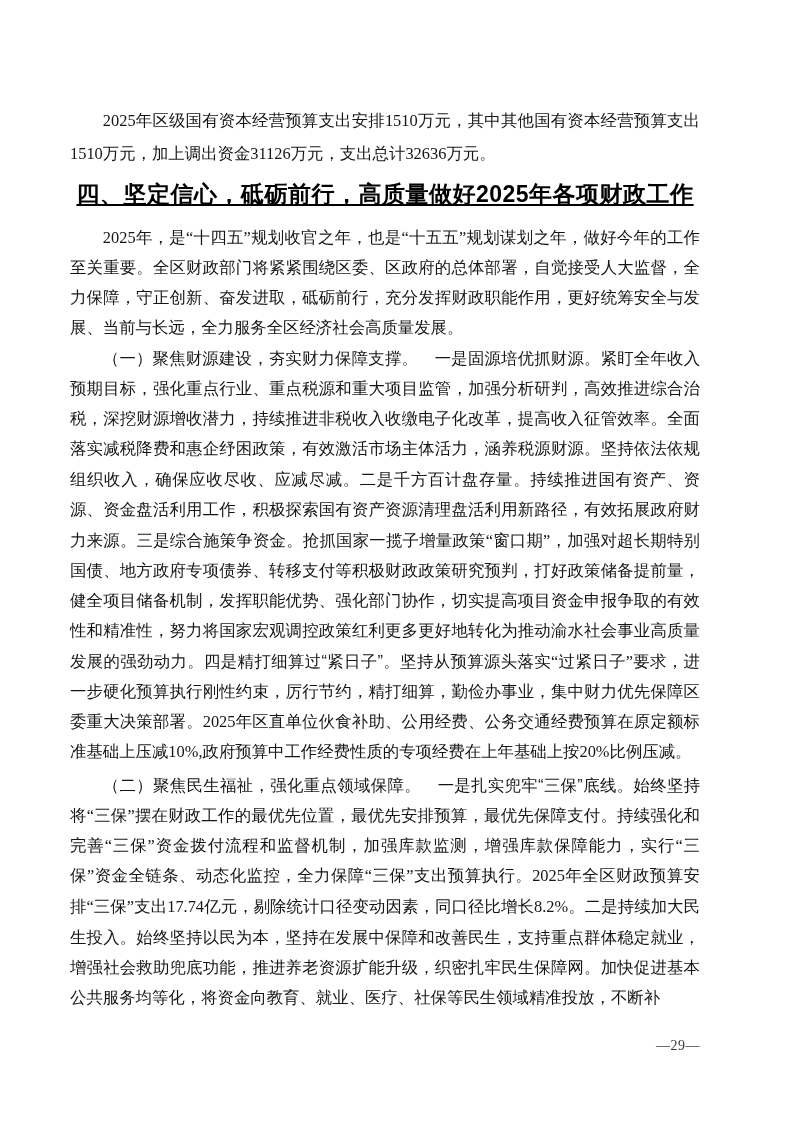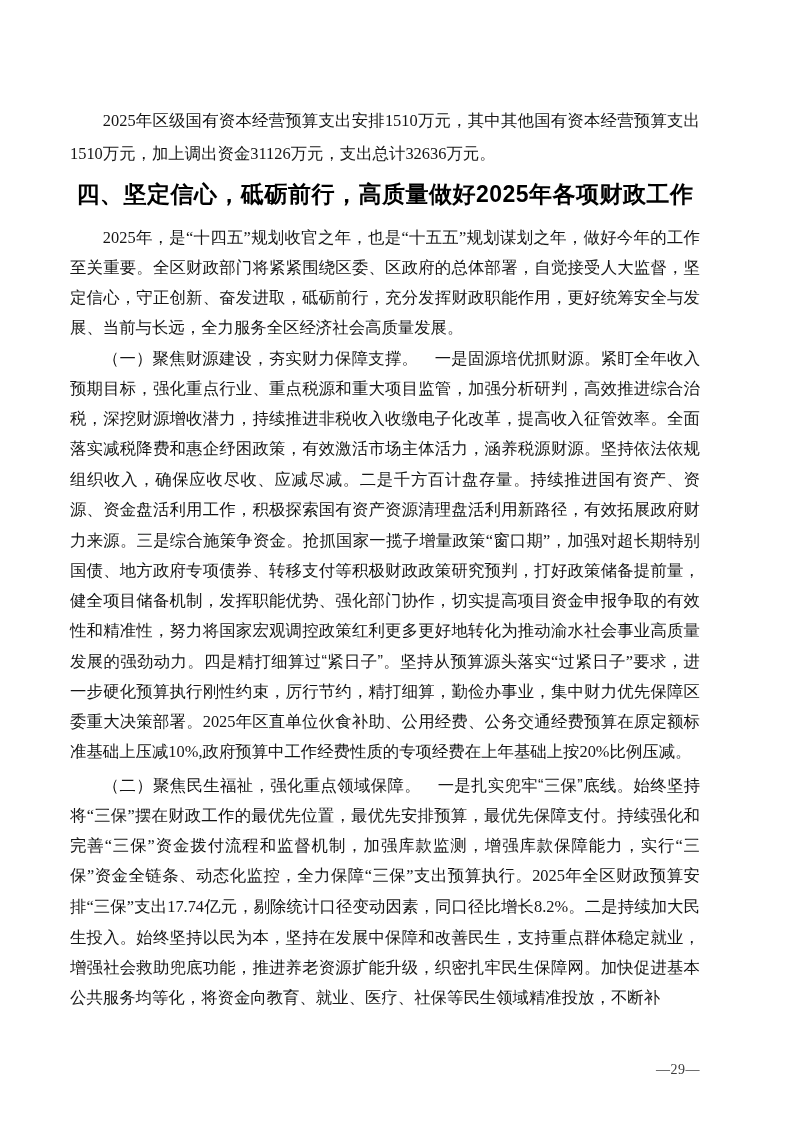--- a/index.html
+++ b/index.html
@@ -31,52 +31,52 @@
   .section-heading {
     margin: 7px 0 12px 0;
     text-align: center;
     text-indent: 0;
     font-family: "Liberation Sans", "DejaVu Sans", sans-serif;
     font-weight: 700;
     font-size: 23px;
     line-height: 34px;
     color: #000000;
     letter-spacing: 0.5px;
+    text-decoration: underline;
   }
   .lead {
     font-weight: 500;
   }
   .emph {
     font-family: "Liberation Sans", "DejaVu Sans", sans-serif;
     font-weight: 400;
   }
   .subsection-gap {
     margin-top: 3px;
   }
   .page-number {
     position: absolute;
     top: 1036px;
     right: 93px;
     font-size: 14px;
     line-height: 20px;
     color: #3a3a3a;
     letter-spacing: 0.5px;
-    margin-top: 24px;
   }
 </style>
 </head>
 <body>
 
 <div class="sheet">
 
   <p class="para para-first">2025年区级国有资本经营预算支出安排1510万元，其中其他国有资本经营预算支出1510万元，加上调出资金31126万元，支出总计32636万元。</p>
 
   <h2 class="section-heading">四、坚定信心，砥砺前行，高质量做好2025年各项财政工作</h2>
 
-  <p class="para">2025年，是“十四五”规划收官之年，也是“十五五”规划谋划之年，做好今年的工作至关重要。全区财政部门将紧紧围绕区委、区政府的总体部署，自觉接受人大监督，坚定信心，守正创新、奋发进取，砥砺前行，充分发挥财政职能作用，更好统筹安全与发展、当前与长远，全力服务全区经济社会高质量发展。</p>
+  <p class="para">2025年，是“十四五”规划收官之年，也是“十五五”规划谋划之年，做好今年的工作至关重要。全区财政部门将紧紧围绕区委、区政府的总体部署，自觉接受人大监督，全力保障，守正创新、奋发进取，砥砺前行，充分发挥财政职能作用，更好统筹安全与发展、当前与长远，全力服务全区经济社会高质量发展。</p>
 
   <p class="para">
     <span class="lead">（一）聚焦财源建设，夯实财力保障支撑。　</span><span class="emph">一是固源培优抓财源。</span><span>紧盯全年收入预期目标，强化重点行业、重点税源和重大项目监管，加强分析研判，高效推进综合治税，深挖财源增收潜力，持续推进非税收入收缴电子化改革，提高收入征管效率。全面落实减税降费和惠企纾困政策，有效激活市场主体活力，涵养税源财源。坚持依法依规组织收入，确保应收尽收、应减尽减。</span><span class="emph">二是千方百计盘存量。</span><span>持续推进国有资产、资源、资金盘活利用工作，积极探索国有资产资源清理盘活利用新路径，有效拓展政府财力来源。</span><span class="emph">三是综合施策争资金。</span><span>抢抓国家一揽子增量政策“窗口期”，加强对超长期特别国债、地方政府专项债券、转移支付等积极财政政策研究预判，打好政策储备提前量，健全项目储备机制，发挥职能优势、强化部门协作，切实提高项目资金申报争取的有效性和精准性，努力将国家宏观调控政策红利更多更好地转化为推动渝水社会事业高质量发展的强劲动力。</span><span class="emph">四是精打细算过“紧日子”。</span><span>坚持从预算源头落实“过紧日子”要求，进一步硬化预算执行刚性约束，厉行节约，精打细算，勤俭办事业，集中财力优先保障区委重大决策部署。2025年区直单位伙食补助、公用经费、公务交通经费预算在原定额标准基础上压减10%,政府预算中工作经费性质的专项经费在上年基础上按20%比例压减。</span>
   </p>
 
   <p class="para subsection-gap">
     <span class="lead">（二）聚焦民生福祉，强化重点领域保障。　</span><span class="emph">一是扎实兜牢“三保”底线。</span><span>始终坚持将“三保”摆在财政工作的最优先位置，最优先安排预算，最优先保障支付。持续强化和完善“三保”资金拨付流程和监督机制，加强库款监测，增强库款保障能力，实行“三保”资金全链条、动态化监控，全力保障“三保”支出预算执行。2025年全区财政预算安排“三保”支出17.74亿元，剔除统计口径变动因素，同口径比增长8.2%。</span><span class="emph">二是持续加大民生投入。</span><span>始终坚持以民为本，坚持在发展中保障和改善民生，支持重点群体稳定就业，增强社会救助兜底功能，推进养老资源扩能升级，织密扎牢民生保障网。加快促进基本公共服务均等化，将资金向教育、就业、医疗、社保等民生领域精准投放，不断补</span>
   </p>
 
   <div class="page-number">—29—</div>

